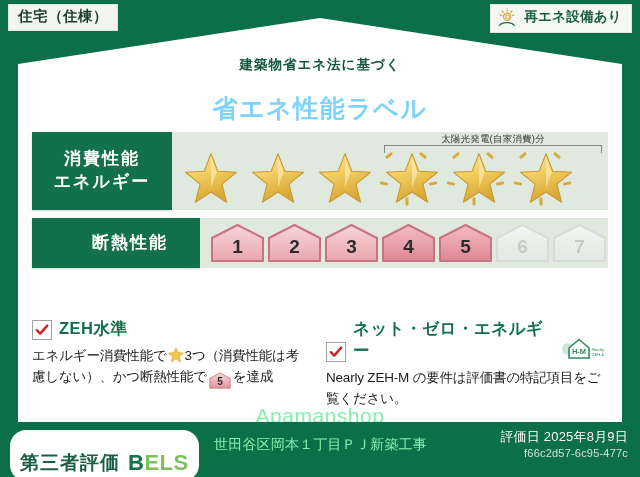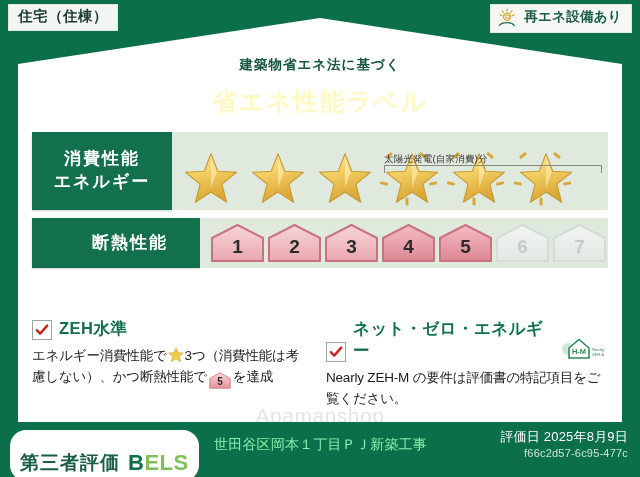--- a/index.html
+++ b/index.html
@@ -34,37 +34,37 @@
     background:#f4f7f4;border:1px solid #e2e6e2;
     padding:3px 9px 4px 6px;
     display:flex;align-items:flex-start;gap:5px;
     z-index:6;
   }
   .chip-renew .txt{font-size:13.5px;font-weight:bold;color:#1b5e43;letter-spacing:.3px;}
   .sun-ico{width:22px;height:20px;display:block;}
   
   .head-wrap{position:absolute;left:0;top:56px;width:640px;text-align:center;z-index:5;}
   .head-sub{font-size:13.5px;font-weight:bold;color:#15573d;letter-spacing:1px;}
-  .head-main{font-size:25px;font-weight:bold;color:#fef9c3;letter-spacing:1.5px;margin-top:11px;}
+  .head-main{font-size:25px;font-weight:bold;color:#7dd3fc;letter-spacing:1.5px;margin-top:18px;}
   
   .rows{position:absolute;left:32px;top:132px;width:576px;z-index:5;}
   .row{display:flex;align-items:stretch;margin-bottom:8px;}
   .row-label{
     width:140px;min-height:78px;background:#12704c;
     display:flex;flex-direction:column;align-items:center;justify-content:center;
     color:#fff;font-weight:bold;font-size:17px;letter-spacing:2px;line-height:1.35;
     box-shadow:0 1px 2px rgba(0,0,0,.18);
   }
   .row-label.short{min-height:50px;font-size:17px;padding-left:28px;}
   .row-body{flex:1;background:#dfe9dd;position:relative;display:flex;align-items:center;}
   .row-body.stars{min-height:78px;padding-left:6px;}
   .row-body.houses{min-height:50px;padding-left:10px;}
   
   .bracket-wrap{position:absolute;left:212px;top:2px;width:218px;z-index:4;}
-  .bracket-cap{font-size:9.5px;color:#333;text-align:left;letter-spacing:.2px;line-height:1.1;margin-top:20px;}
+  .bracket-cap{font-size:9.5px;color:#333;text-align:center;letter-spacing:.2px;line-height:1.1;}
   .bracket-line{
     margin-top:1px;height:7px;
     border-left:1px solid #7f8c7f;border-right:1px solid #7f8c7f;border-top:1px solid #7f8c7f;
   }
   
   .star-strip{display:flex;align-items:center;gap:2px;margin-top:14px;}
   .star-unit{position:relative;width:65px;height:60px;}
   .star-svg{position:absolute;left:6px;top:4px;width:54px;height:52px;}
   .ray{position:absolute;width:8px;height:3px;background:#d8a93a;border-radius:1px;}
   
@@ -100,21 +100,21 @@
   }
   .inline-house .house-svg{width:22px;height:17px;}
   .inline-house .ih-num{
     position:relative;z-index:2;display:block;text-align:center;
     font-size:10px;font-weight:bold;color:#2b2b2b;line-height:19px;
   }
   .zehm-logo{margin-left:4px;display:inline-flex;align-items:center;}
   
   .watermark{
     position:absolute;left:0;top:404px;width:640px;text-align:center;
-    font-size:21px;color:#e5e5e5;letter-spacing:.5px;z-index:7;
+    font-size:21px;color:#86efac;letter-spacing:.5px;z-index:7;
     font-family:"Liberation Sans",sans-serif;
   }
   
   .footer{position:absolute;left:0;bottom:0;width:640px;height:55px;background:#0b7049;z-index:8;}
   .bels-chip{
     position:absolute;left:10px;top:8px;background:#ffffff;
     padding:20px 10px 5px 10px;display:flex;align-items:center;gap:8px;border-radius:16px;
   }
   .bels-jp{font-size:19px;font-weight:bold;color:#1b5e43;letter-spacing:1px;}
   .bels-en{font-size:22px;font-weight:bold;letter-spacing:.5px;}

